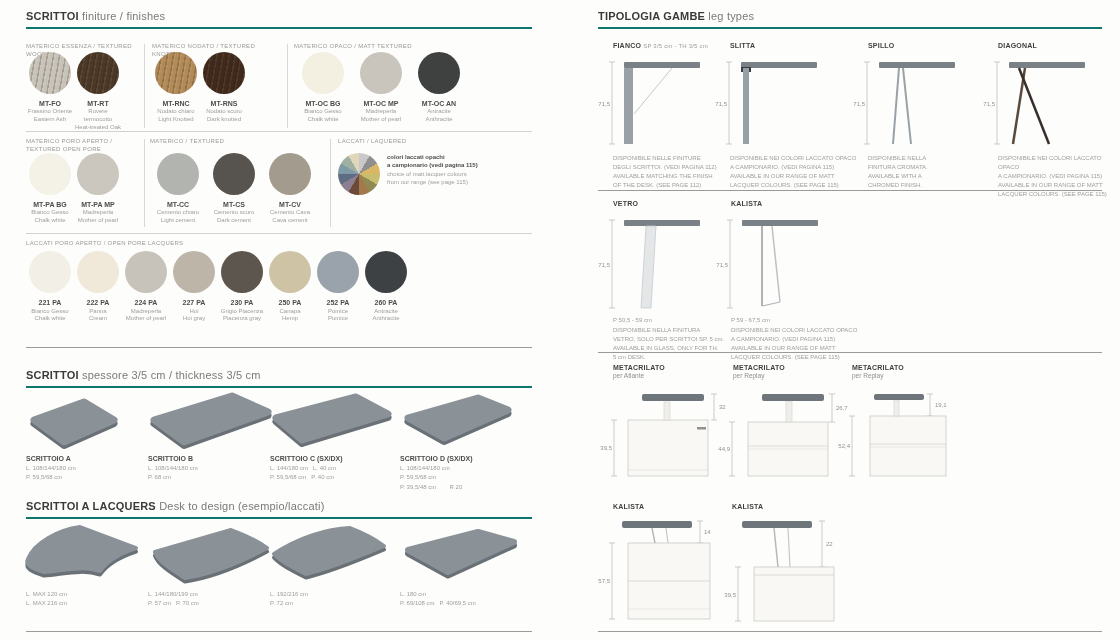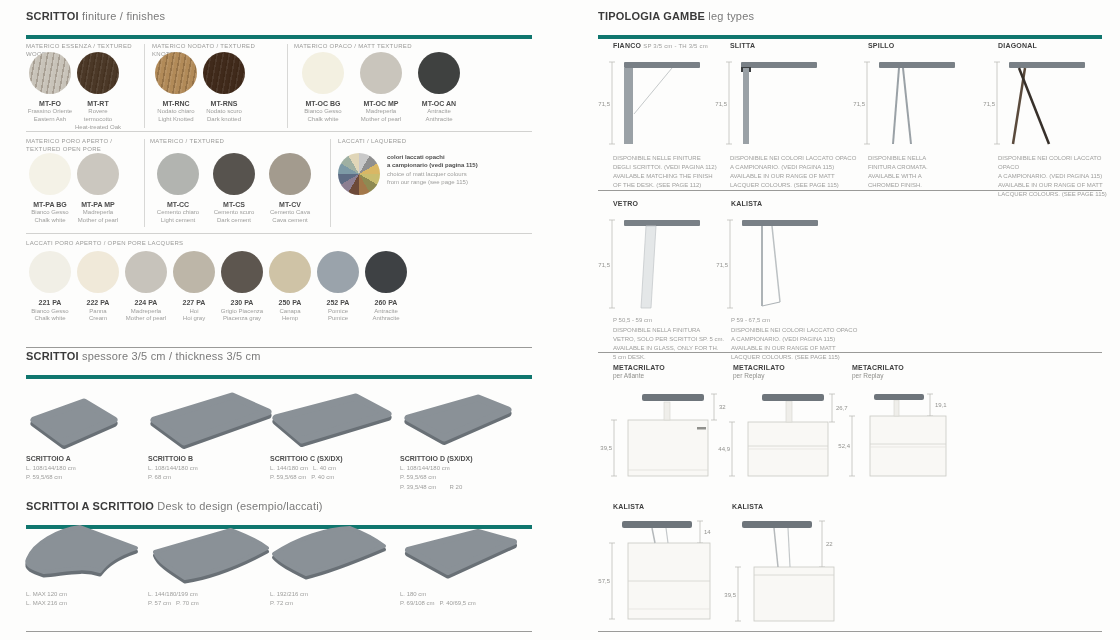--- a/index.html
+++ b/index.html
@@ -1,20 +1,20 @@
 <!DOCTYPE html>
 <html><head>
 <meta charset="utf-8">
 <style>
   html,body{margin:0;padding:0;}
   body{width:1120px;height:640px;position:relative;overflow:hidden;background:#fdfdfc;
        font-family:"Liberation Sans", sans-serif;color:#3a3a3a;}
   .abs{position:absolute;}
   .sec-h{position:absolute;font-size:11px;font-weight:700;color:#3a3a3a;
-         border-bottom:4px solid #0f766e;padding-bottom:13px;letter-spacing:.2px;}
+         border-bottom:2px solid #0f766e;padding-bottom:5px;letter-spacing:.2px;}
   .sec-h .hl{font-weight:400;color:#7a7a7a;}
   .grp-title{font-size:6px;color:#9a9a98;letter-spacing:.3px;white-space:pre-wrap;line-height:1.35;}
   .t1 .grp-title{height:10px;}
   .t2 .grp-title{height:16px;}
   .swrow{display:flex;}
   .sw{width:48px;text-align:center;}
   .sw.w56{width:56px;}
   .sw.w58{width:58px;}
   .dot{width:42px;height:42px;border-radius:50%;margin:0 auto 5px auto;}
   .tex-wood{background-image:repeating-linear-gradient(100deg,rgba(50,30,12,.22) 0 1.5px,rgba(255,255,255,.07) 1.5px 3px,rgba(0,0,0,0) 3px 6px);}
@@ -206,21 +206,21 @@
     <div class="sw">
       <div class="dot" style="background-color: rgb(62, 65, 68);"></div>
       <div class="code">260 PA</div>
       <div class="nm">Antracite</div>
       <div class="nm">Anthracite</div>
     </div>
   </div>
 </div>
 <div class="hr dark" style="left:26px;top:347px;width:506px;"></div>
 
-<div class="sec-h" style="left:26px;top:350px;width:506px;"><span class="hb">SCRITTOI</span> <span class="hl">spessore 3/5 cm / thickness 3/5 cm</span></div>
+<div class="sec-h" style="left:26px;top:369px;width:506px;"><span class="hb">SCRITTOI</span> <span class="hl">spessore 3/5 cm / thickness 3/5 cm</span></div>
 
 <svg class="abs" style="left:20px;top:392px;" width="108" height="62" viewBox="0 0 108 62">
   <polygon points="14,28 64,10 94,28 44,50" fill="#697076" stroke="#697076" stroke-width="7" stroke-linejoin="round" transform="translate(0,3.5)"></polygon>
   <polygon points="14,28 64,10 94,28 44,50" fill="#8a9197" stroke="#8a9197" stroke-width="7" stroke-linejoin="round"></polygon>
 </svg>
 <svg class="abs" style="left:142px;top:388px;" width="138" height="66" viewBox="0 0 138 66">
   <polygon points="12,32 90,8 126,24 42,54" fill="#697076" stroke="#697076" stroke-width="7" stroke-linejoin="round" transform="translate(0,3.5)"></polygon>
   <polygon points="12,32 90,8 126,24 42,54" fill="#8a9197" stroke="#8a9197" stroke-width="7" stroke-linejoin="round"></polygon>
 </svg>
 <svg class="abs" style="left:264px;top:388px;" width="132" height="64" viewBox="0 0 132 64">
@@ -247,21 +247,21 @@
   <div class="dims">L. 144/180 cm   L. 40 cm
 P. 59,5/68 cm   P. 40 cm</div>
 </div>
 <div class="abs" style="left:400px;top:455px;width:125px;">
   <div class="mnm">SCRITTOIO D (SX/DX)</div>
   <div class="dims">L. 108/144/180 cm
 P. 59,5/68 cm
 P. 39,5/48 cm        R 20</div>
 </div>
 
-<div class="sec-h" style="left:26px;top:500px;width:506px;"><span class="hb">SCRITTOI A SCRITTOIO</span> <span class="hl">Desk to design (esempio/laccati)</span></div>
+<div class="sec-h" style="left:26px;top:500px;width:506px;"><span class="hb">SCRITTOI A LACQUERS</span> <span class="hl">Desk to design (esempio/laccati)</span></div>
 
 <svg class="abs" style="left:16px;top:515px;" width="155" height="72" viewBox="0 0 155 72">
   <path d="M12,44 C18,28 42,15 64,12 L120,33 C102,39 90,47 84,56 C66,50 46,56 28,57 C16,53 9,50 12,44 Z" fill="#697076" stroke="#697076" stroke-width="4" stroke-linejoin="round" transform="translate(0,3.5)"></path>
   <path d="M12,44 C18,28 42,15 64,12 L120,33 C102,39 90,47 84,56 C66,50 46,56 28,57 C16,53 9,50 12,44 Z" fill="#8a9197" stroke="#8a9197" stroke-width="4" stroke-linejoin="round"></path>
 </svg>
 <svg class="abs" style="left:145px;top:522px;" width="135" height="64" viewBox="0 0 135 64">
   <path d="M10,30 L86,8 C102,14 114,20 122,26 C96,40 66,52 40,56 C26,47 13,39 10,30 Z" fill="#697076" stroke="#697076" stroke-width="4" stroke-linejoin="round" transform="translate(0,3.5)"></path>
   <path d="M10,30 L86,8 C102,14 114,20 122,26 C96,40 66,52 40,56 C26,47 13,39 10,30 Z" fill="#8a9197" stroke="#8a9197" stroke-width="4" stroke-linejoin="round"></path>
 </svg>
 <svg class="abs" style="left:264px;top:520px;" width="135" height="64" viewBox="0 0 135 64">

